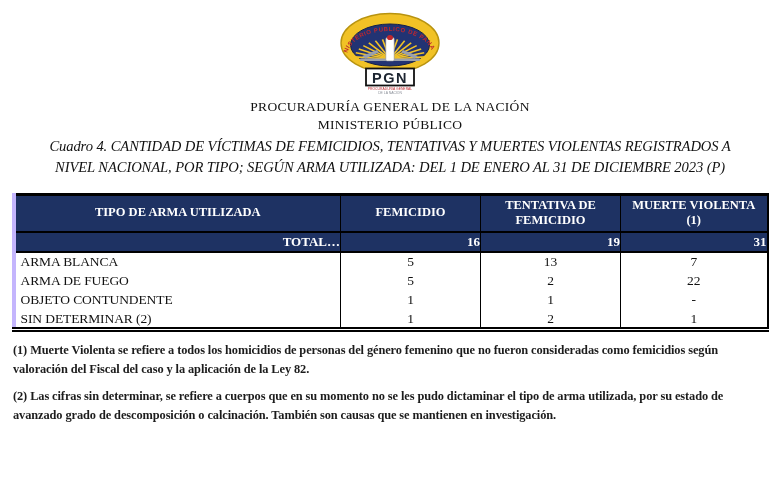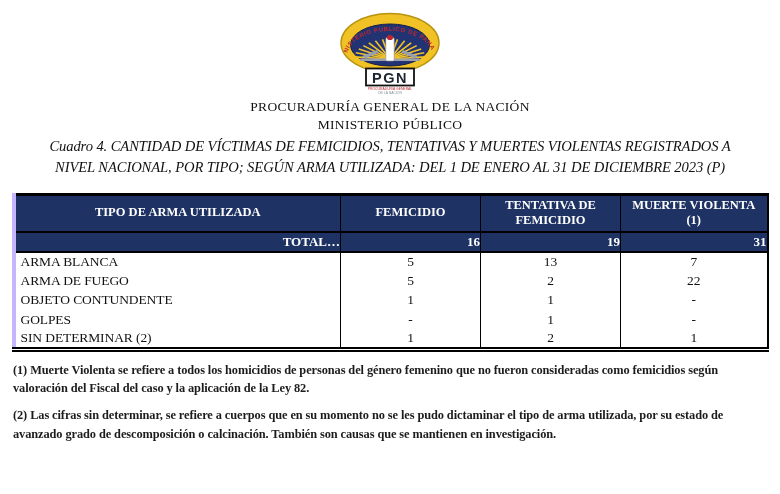--- a/index.html
+++ b/index.html
@@ -185,26 +185,20 @@
         <td>2</td>
         <td>22</td>
       </tr>
       <tr>
         <td class="label-cell">OBJETO CONTUNDENTE</td>
         <td>1</td>
         <td>1</td>
         <td>-</td>
       </tr>
       <tr>
-        <td class="label-cell">GOLPES</td>
-        <td>-</td>
-        <td>1</td>
-        <td>-</td>
-      </tr>
-      <tr>
         <td class="label-cell">SIN DETERMINAR (2)</td>
         <td>1</td>
         <td>2</td>
         <td>1</td>
       </tr>
     </tbody>
   </table>
 
   <div class="footnotes">
     <p>(1) Muerte Violenta se refiere a todos los homicidios de personas del género femenino que no fueron consideradas como femicidios según valoración del Fiscal del caso y la aplicación de la Ley 82.</p>

